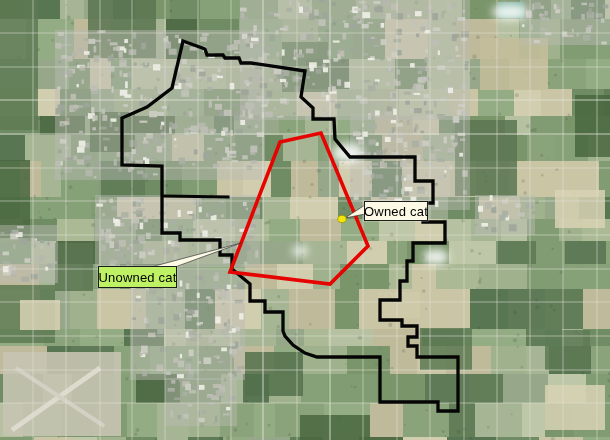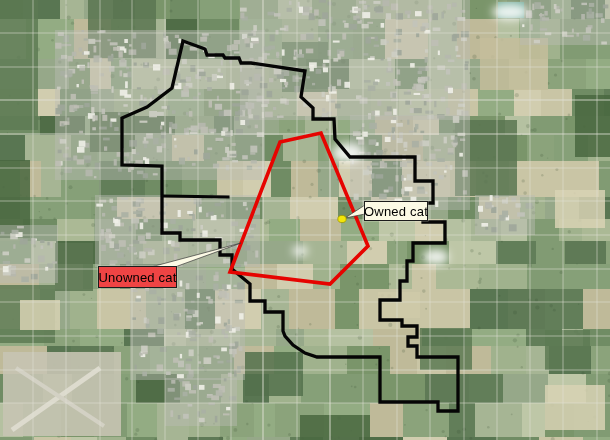--- a/index.html
+++ b/index.html
@@ -1780,16 +1780,16 @@
       <path id="study-area" fill="none" stroke-linejoin="miter" d="M280,142 L321,133 L368,246 L330,284 L230,272 Z" stroke="#e60400" stroke-width="3.6"></path>
       <polygon id="wedge-unowned" points="241,243 151,267 175,267" fill="#fcfae5" stroke="#3a3a3a" stroke-width="0.7"></polygon>
       <polygon id="wedge-owned" points="345,218 365,205 365,214" fill="#fcfae5" stroke="#3a3a3a" stroke-width="0.7"></polygon>
       <ellipse id="owned-marker" cx="342" cy="219" rx="4.2" ry="3.6" fill="#f2e60a" stroke="#a29a00" stroke-width="0.8"></ellipse>
     </g>
   </svg>
 
   <div class="callout-label" id="label-owned" style="left: 364px; top: 201px; width: 64px; height: 20px; background: rgb(252, 250, 229); border-color: rgb(28, 28, 28);">
     <span>Owned cat</span>
   </div>
-  <div class="callout-label" id="label-unowned" style="left: 98px; top: 266px; width: 79px; height: 22px; background: #ef4444; border-color: rgb(28, 28, 28);">
+  <div class="callout-label" id="label-unowned" style="left: 98px; top: 266px; width: 79px; height: 22px; background: #bef264; border-color: rgb(28, 28, 28);">
     <span>Unowned cat</span>
   </div>
 </div>
 
 </body></html>

